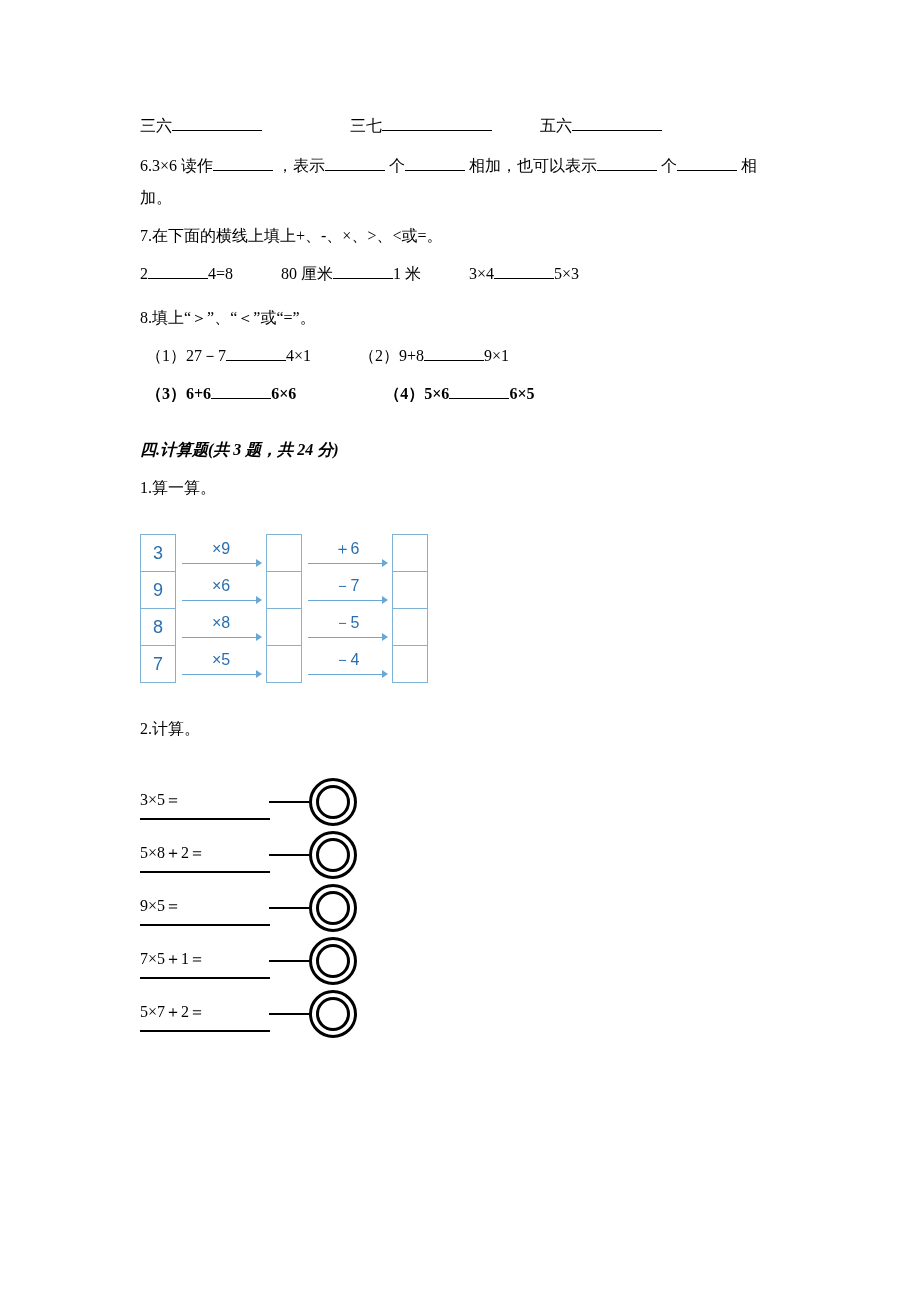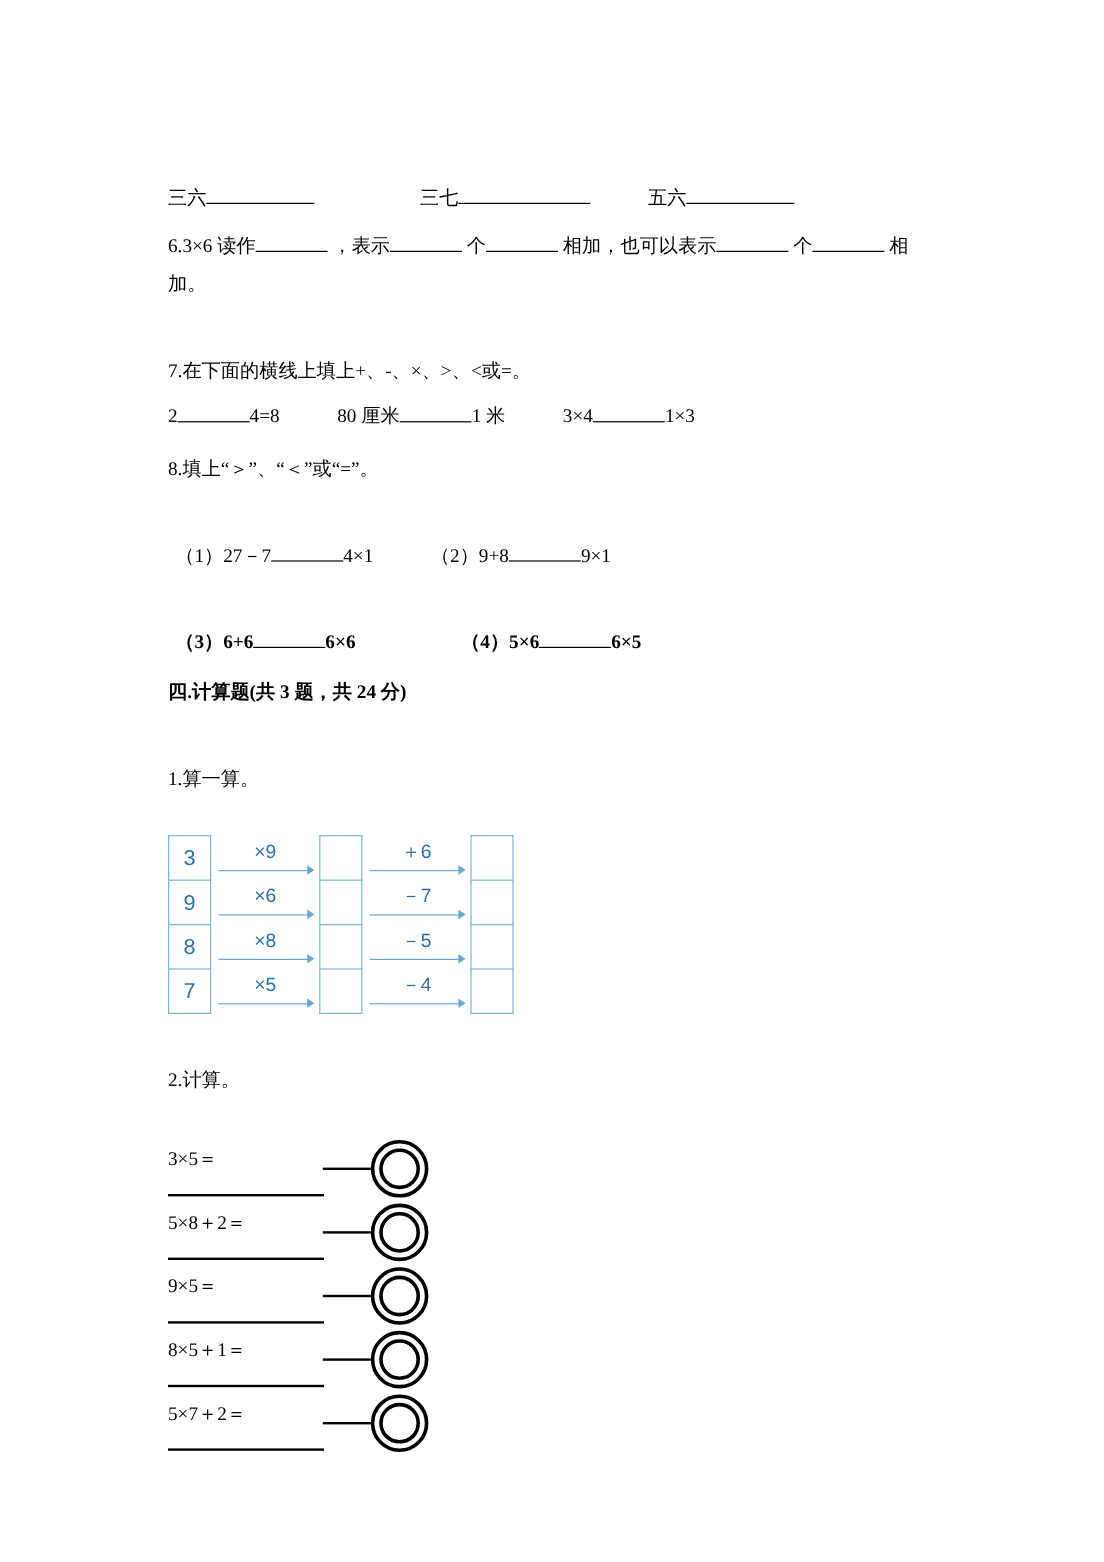--- a/index.html
+++ b/index.html
@@ -10,21 +10,20 @@
     font-size: 16px;
     color: #000;
     width: 920px;
   }
   .page {
     padding: 110px 140px 60px 140px;
     line-height: 2.0;
   }
   .row {
     margin-bottom: 6px;
-    margin-top: 40px;
   }
   .blank-short { display:inline-block; border-bottom:1px solid #000; width:60px; height:1em; vertical-align:baseline;}
   .blank-mid { display:inline-block; border-bottom:1px solid #000; width:90px; height:1em; vertical-align:baseline;}
   .blank-long { display:inline-block; border-bottom:1px solid #000; width:110px; height:1em; vertical-align:baseline;}
   .gap { display:inline-block; width:80px;}
   .gap-sm { display:inline-block; width:40px;}
   .section-title { font-weight: bold; }
   
   .q1-diagram {
     margin-top: 30px;
@@ -79,21 +78,21 @@
   .q2-row {
     display:flex;
     align-items:center;
     height:53px;
   }
   .q2-expr {
     width:130px;
     border-bottom:2px solid #000;
     font-size:16px;
     font-family: "SimSun", serif;
-    padding-bottom:12px;
+    padding-bottom:2px;
   }
   .q2-tail {
     width:40px;
     border-bottom:2px solid #000;
     height:0;
     margin-left:-1px;
   }
   .q2-ring {
     position:relative;
     width:48px;
@@ -139,36 +138,36 @@
     <span>相</span><br>
     <span>加。</span>
   </div>
 
   <div class="row">7.在下面的横线上填上+、-、×、&gt;、&lt;或=。</div>
   <div class="row" style="margin-top:6px;">
     <span>2</span><span class="blank-short"></span><span>4=8</span>
     <span class="gap-sm"></span>
     <span>80 厘米</span><span class="blank-short"></span><span>1 米</span>
     <span class="gap-sm"></span>
-    <span>3×4</span><span class="blank-short"></span><span>1×3</span>
+    <span>3×4</span><span class="blank-short"></span><span>5×3</span>
   </div>
 
   <div class="row" style="margin-top:12px;">8.填上“＞”、“＜”或“=”。</div>
   <div class="row" style="padding-left:6px;">
     <span>（1）27－7</span><span class="blank-short"></span><span>4×1</span>
     <span class="gap-sm"></span>
     <span>（2）9+8</span><span class="blank-short"></span><span>9×1</span>
   </div>
   <div class="row" style="padding-left:6px;font-weight:bold;">
     <span>（3）6+6</span><span class="blank-short"></span><span>6×6</span>
     <span class="gap"></span>
     <span>（4）5×6</span><span class="blank-short"></span><span>6×5</span>
   </div>
 
-  <div class="row section-title" style="margin-top:10px;">四.计算题(共 3 题，共 24 分)</div>
+  <div class="row section-title" style="margin-top:24px;font-style:italic;">四.计算题(共 3 题，共 24 分)</div>
 
   <div class="row">1.算一算。</div>
 
   <table class="q1-diagram">
     <tbody id="q1-body">
         <tr>
           <td class="q1-box">3</td>
           <td class="q1-arrowcell"><span class="label">×9</span></td>
           <td class="q1-box"></td>
           <td class="q1-arrowcell"><span class="label">＋6</span></td>
@@ -219,21 +218,21 @@
       </div>
       <div class="q2-row">
         <div class="q2-expr">9×5＝</div>
         <div class="q2-tail"></div>
         <div class="q2-ring">
           <div class="outer"></div>
           <div class="inner"></div>
         </div>
       </div>
       <div class="q2-row">
-        <div class="q2-expr">8×5＋1＝</div>
+        <div class="q2-expr">7×5＋1＝</div>
         <div class="q2-tail"></div>
         <div class="q2-ring">
           <div class="outer"></div>
           <div class="inner"></div>
         </div>
       </div>
       <div class="q2-row">
         <div class="q2-expr">5×7＋2＝</div>
         <div class="q2-tail"></div>
         <div class="q2-ring">

